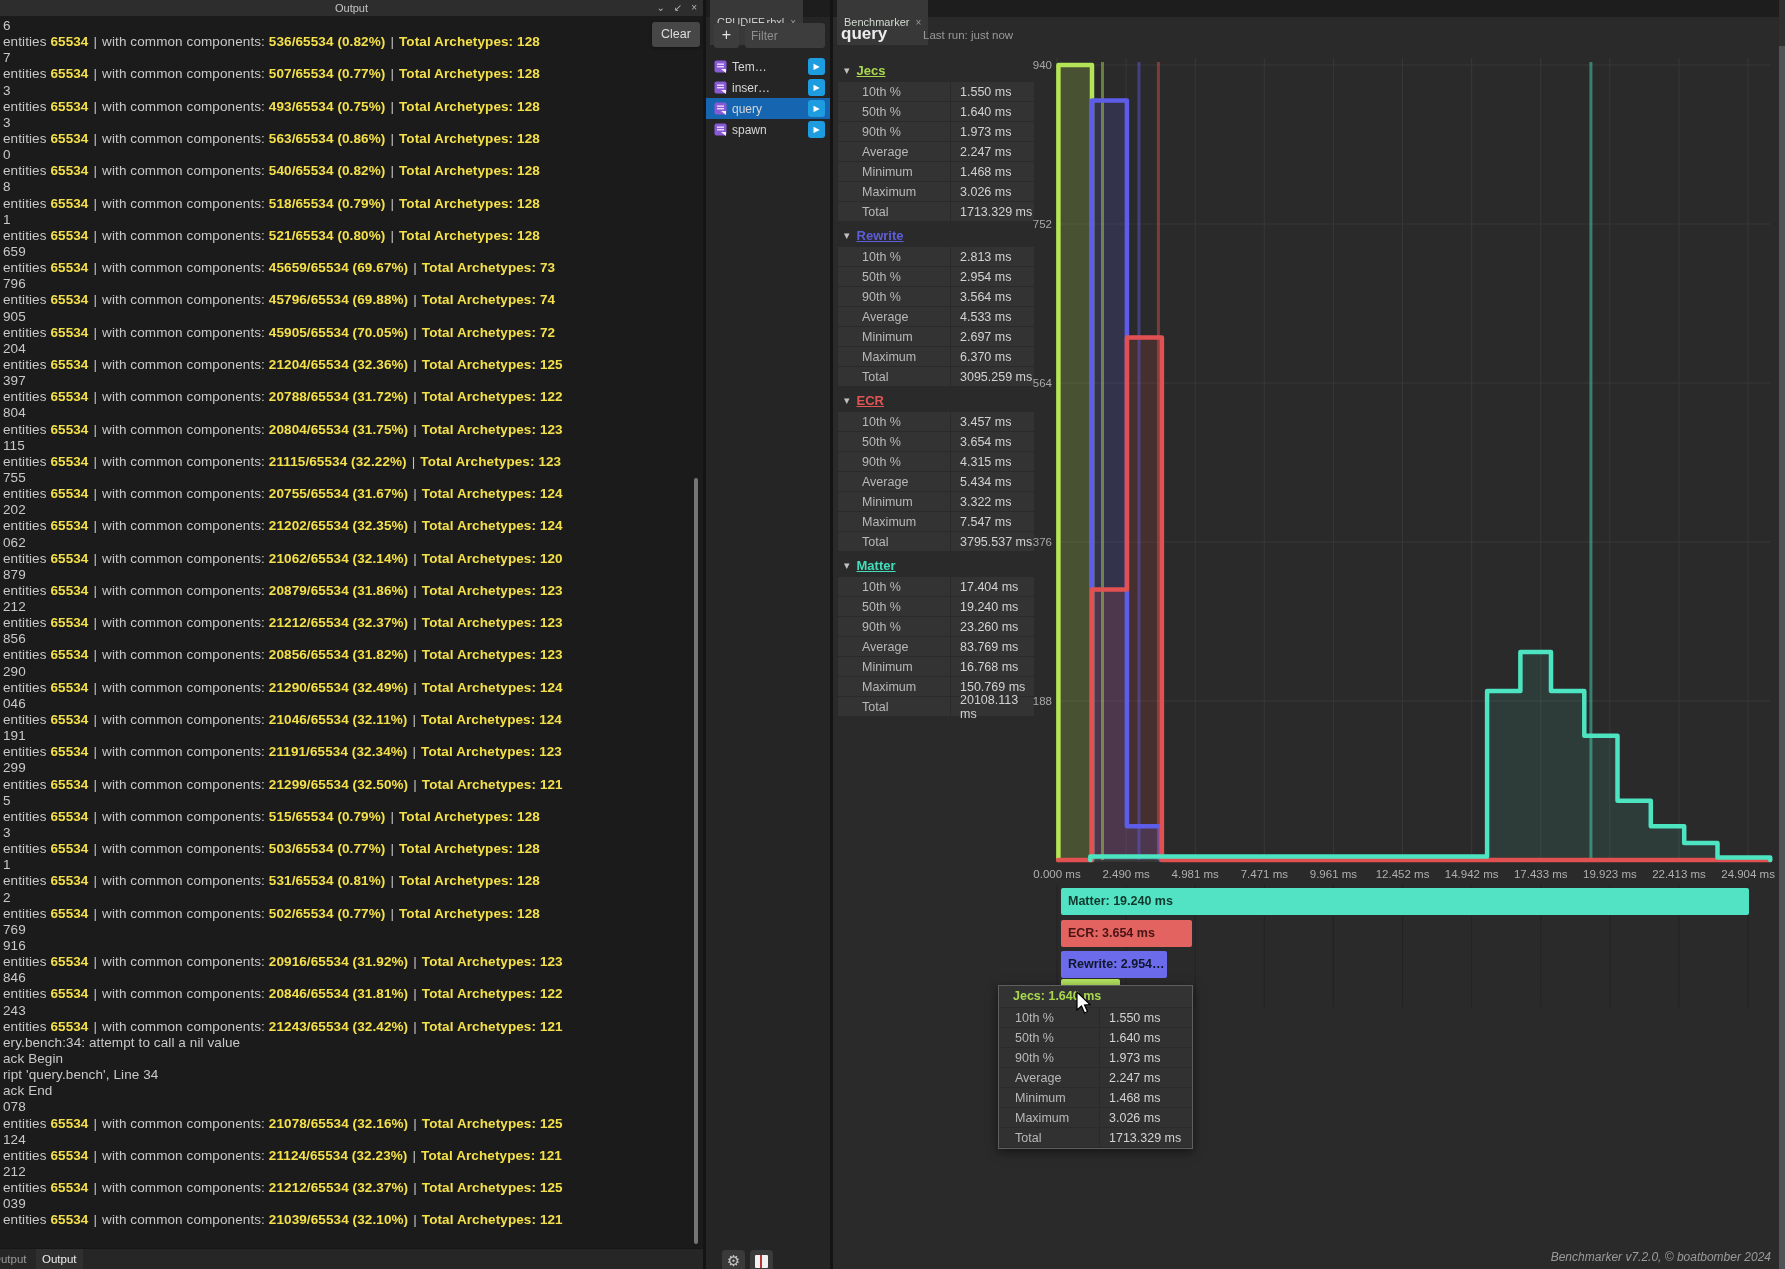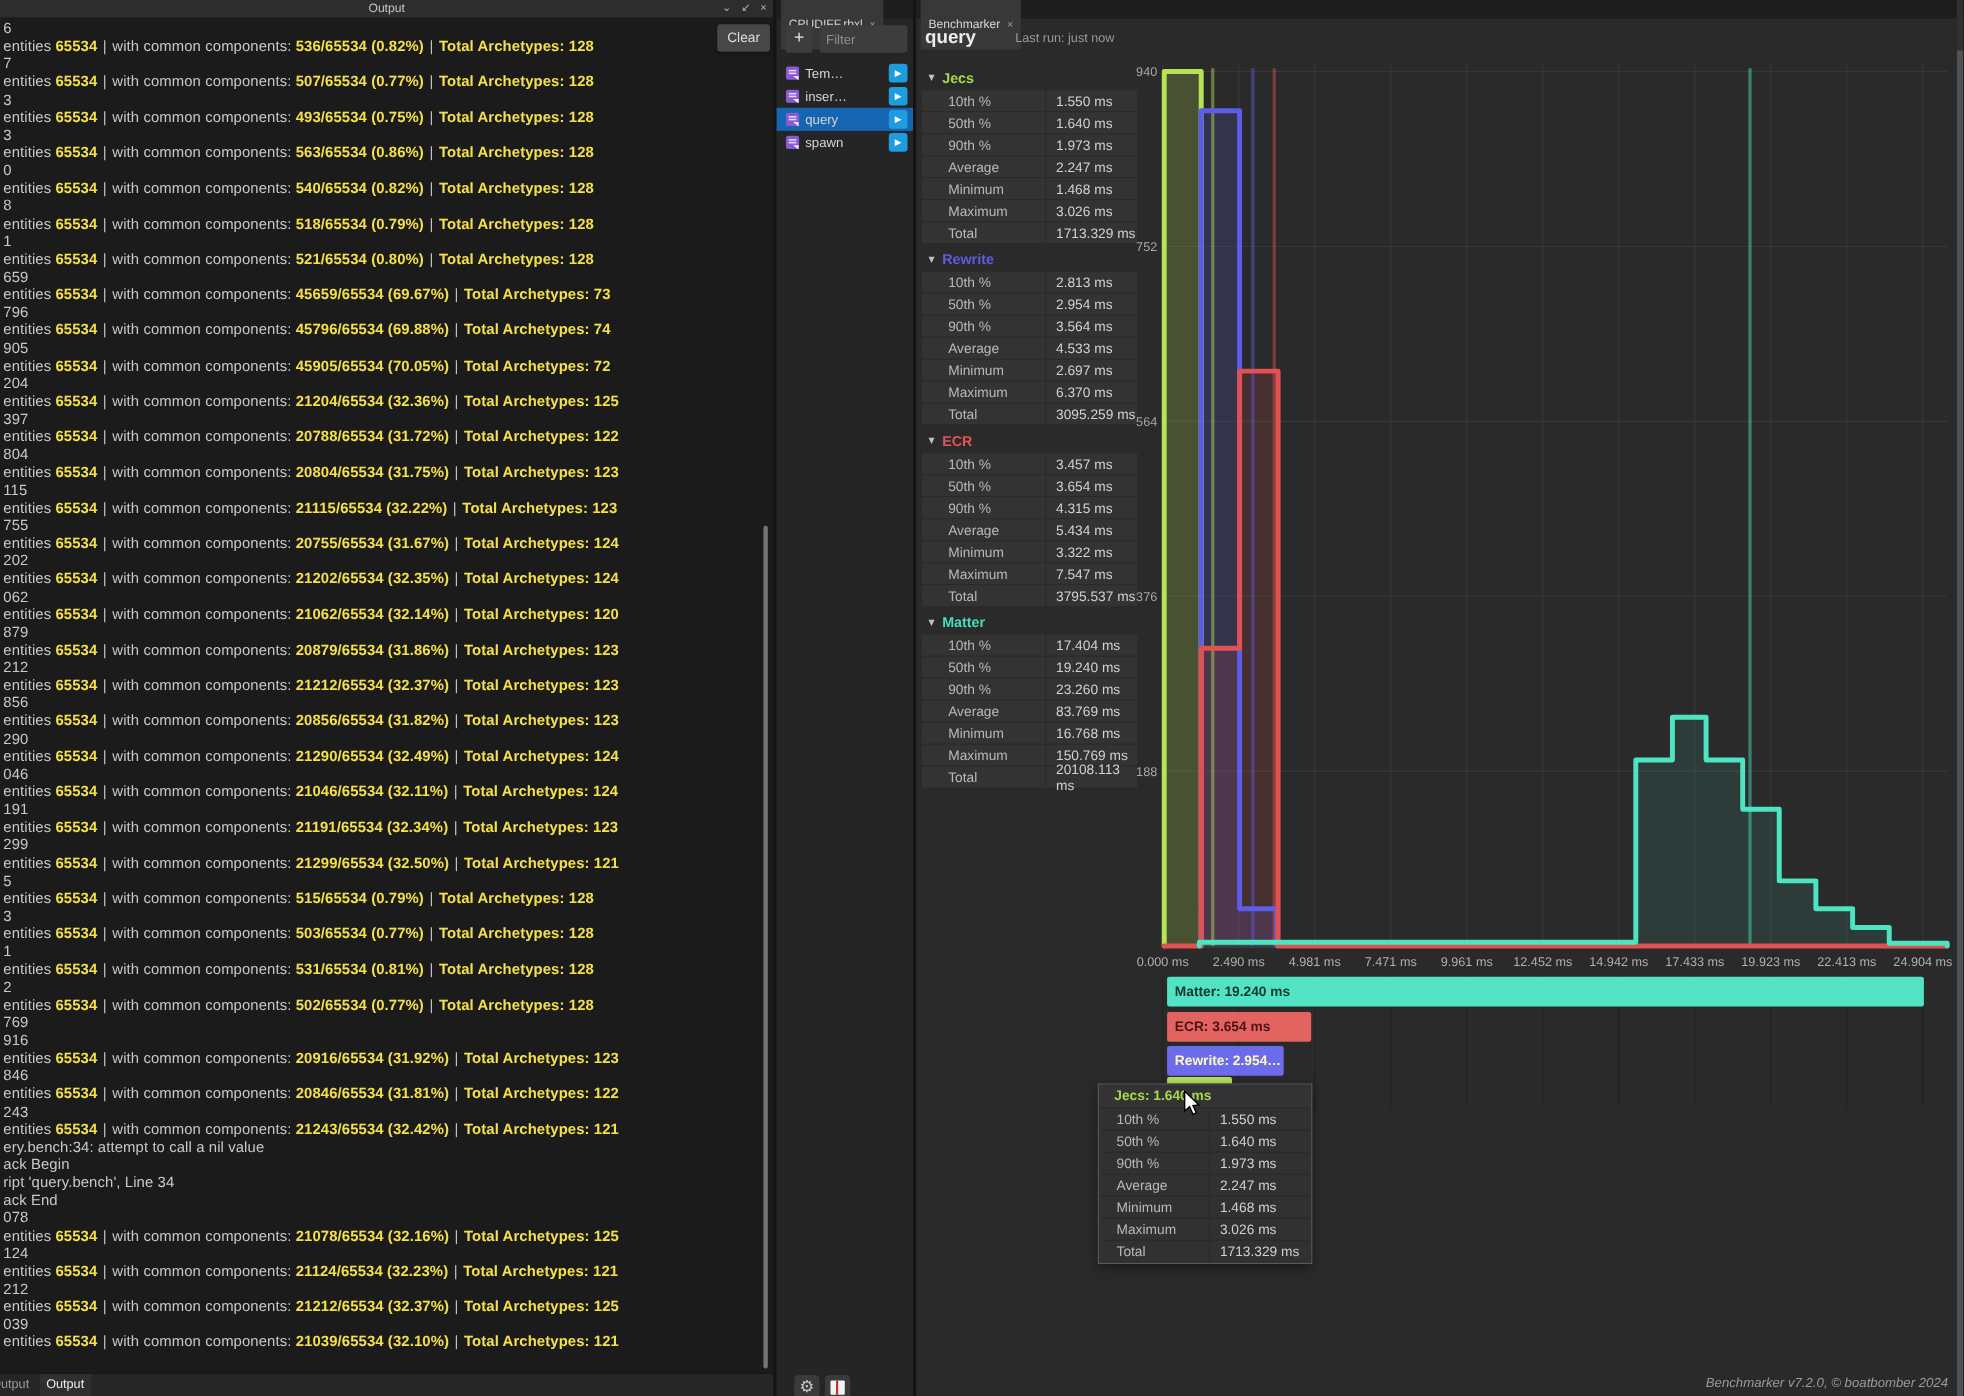--- a/index.html
+++ b/index.html
@@ -46,21 +46,21 @@
   .bookpage{position:absolute;left:5px;top:5px;width:13px;height:13px;background:#f2f2f2;border-radius:1px;}
   .bookspine{position:absolute;left:10px;top:5px;width:2px;height:13px;background:#b33;}
   
   .divider2{position:absolute;left:830px;top:0;width:3px;height:1269px;background:#141414;}
   .main-panel{position:absolute;left:833px;top:0;width:952px;height:1269px;background:#2a2a2a;}
   .bench-title{position:absolute;left:8px;top:24px;font-size:17px;font-weight:bold;color:#ececec;}
   .last-run{position:absolute;left:90px;top:29px;font-size:11.5px;color:#9a9a9a;}
   .stats{position:absolute;left:5px;top:60px;width:196px;}
   .shead{height:21px;display:flex;align-items:center;margin-bottom:1px;}
   .shead .chev{color:#c0c0c0;font-size:11px;margin:0 7px 0 6px;}
-  .shead .sname{font-size:13px;font-weight:bold;}
+  .shead .sname{font-size:13px;font-weight:bold;text-decoration:underline;}
   .srow{display:flex;height:19px;background:#333333;margin-bottom:1px;align-items:center;}
   .srow .lbl{width:88px;padding-left:24px;font-size:12.5px;color:#b9b9b9;}
   .srow .val{flex:1;align-self:stretch;display:flex;align-items:center;border-left:1px solid #2a2a2a;
     padding-left:9px;font-size:12.5px;color:#d2d2d2;}
   .section{margin-bottom:4px;}
   .chart-svg{position:absolute;left:197px;top:44px;z-index:1;}
   .lbar{position:absolute;height:27px;border-radius:2px;z-index:2;font-size:12.5px;font-weight:bold;
     line-height:27px;padding-left:7px;box-sizing:border-box;white-space:nowrap;overflow:hidden;}
   .tooltip{position:absolute;left:165px;top:985px;width:193px;background:#2b2b2b;border:1px solid #5f5f5f;
     z-index:6;box-shadow:0 3px 10px rgba(0,0,0,.5);}
@@ -435,21 +435,21 @@
         <text x="441.6516" y="834" text-anchor="middle" font-size="11.5" fill="#b0b0b0" font-family="&quot;Liberation Sans&quot;,sans-serif">14.942 ms</text>
         <text x="510.7602" y="834" text-anchor="middle" font-size="11.5" fill="#b0b0b0" font-family="&quot;Liberation Sans&quot;,sans-serif">17.433 ms</text>
         <text x="579.8688000000001" y="834" text-anchor="middle" font-size="11.5" fill="#b0b0b0" font-family="&quot;Liberation Sans&quot;,sans-serif">19.923 ms</text>
         <text x="648.9774" y="834" text-anchor="middle" font-size="11.5" fill="#b0b0b0" font-family="&quot;Liberation Sans&quot;,sans-serif">22.413 ms</text>
         <text x="718.086" y="834" text-anchor="middle" font-size="11.5" fill="#b0b0b0" font-family="&quot;Liberation Sans&quot;,sans-serif">24.904 ms</text>
       </svg>
 
     <div id="legendBars">
         <div class="lbar" style="left: 228px; top: 888px; width: 688px; background: rgb(82, 227, 196); color: rgb(16, 56, 46);">Matter: 19.240 ms</div>
         <div class="lbar" style="left: 228px; top: 920px; width: 131px; background: rgb(226, 99, 95); color: rgb(73, 20, 20);">ECR: 3.654 ms</div>
-        <div class="lbar" style="left: 228px; top: 951px; width: 106px; background: rgb(107, 107, 236); color: #fef9c3;">Rewrite: 2.954…</div>
+        <div class="lbar" style="left: 228px; top: 951px; width: 106px; background: rgb(107, 107, 236); color: #0f172a;">Rewrite: 2.954…</div>
         <div class="lbar" style="left: 228px; top: 979px; width: 59px; background: rgb(180, 226, 94); color: rgb(51, 63, 16);">Jecs: 1.640 ms</div>
       </div>
 
     <div class="tooltip">
       <div class="tt-head" style="color: rgb(169, 216, 78);">Jecs: 1.640 ms</div>
       <div id="ttRows">
           <div class="srow">
             <span class="lbl">10th %</span>
             <span class="val">1.550 ms</span>
           </div>

